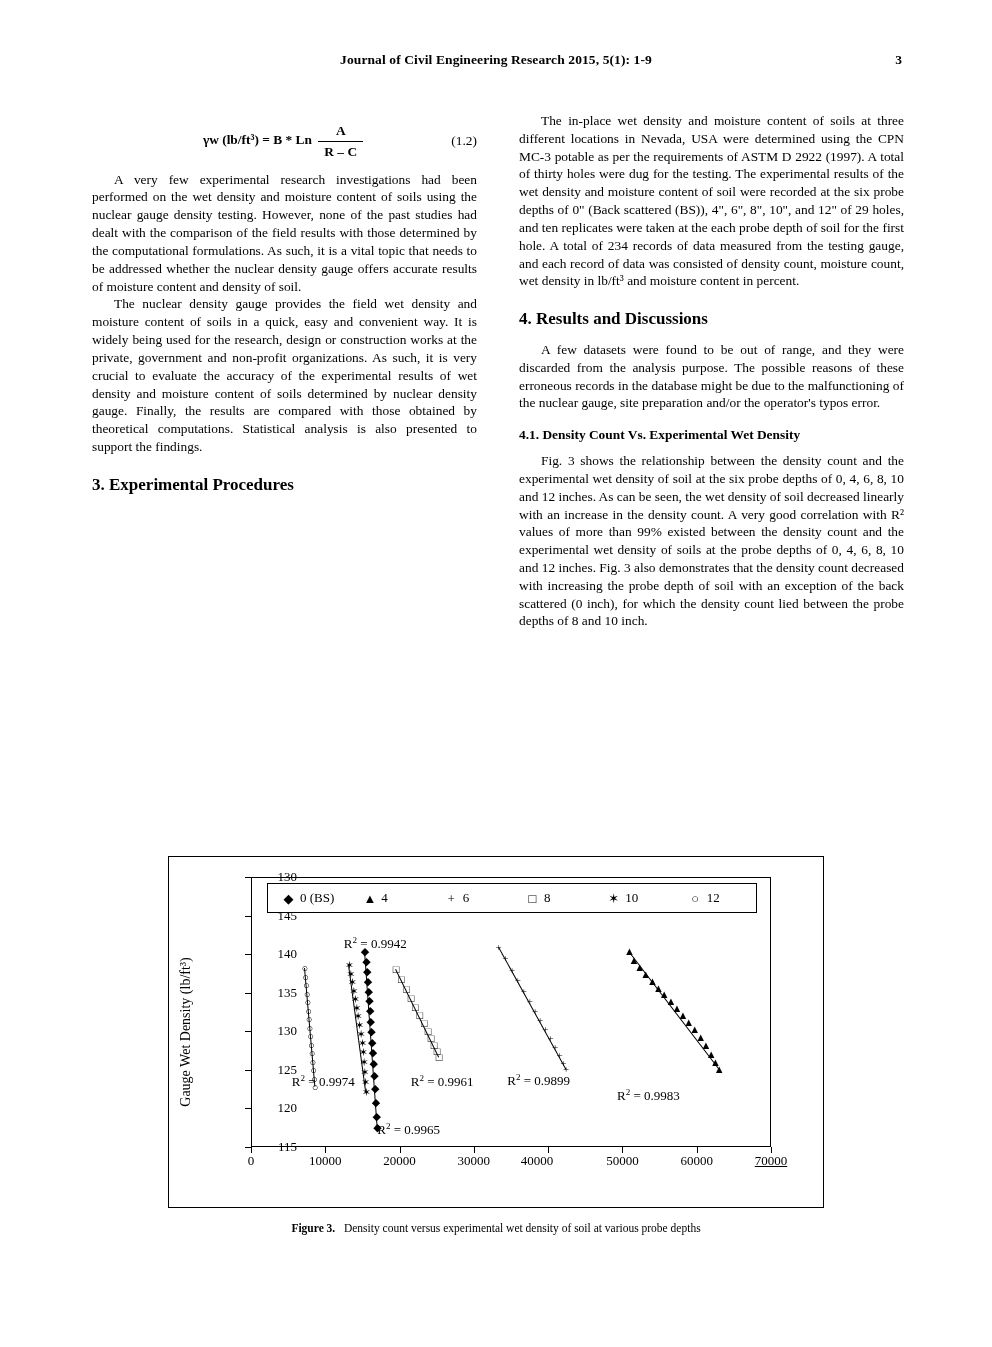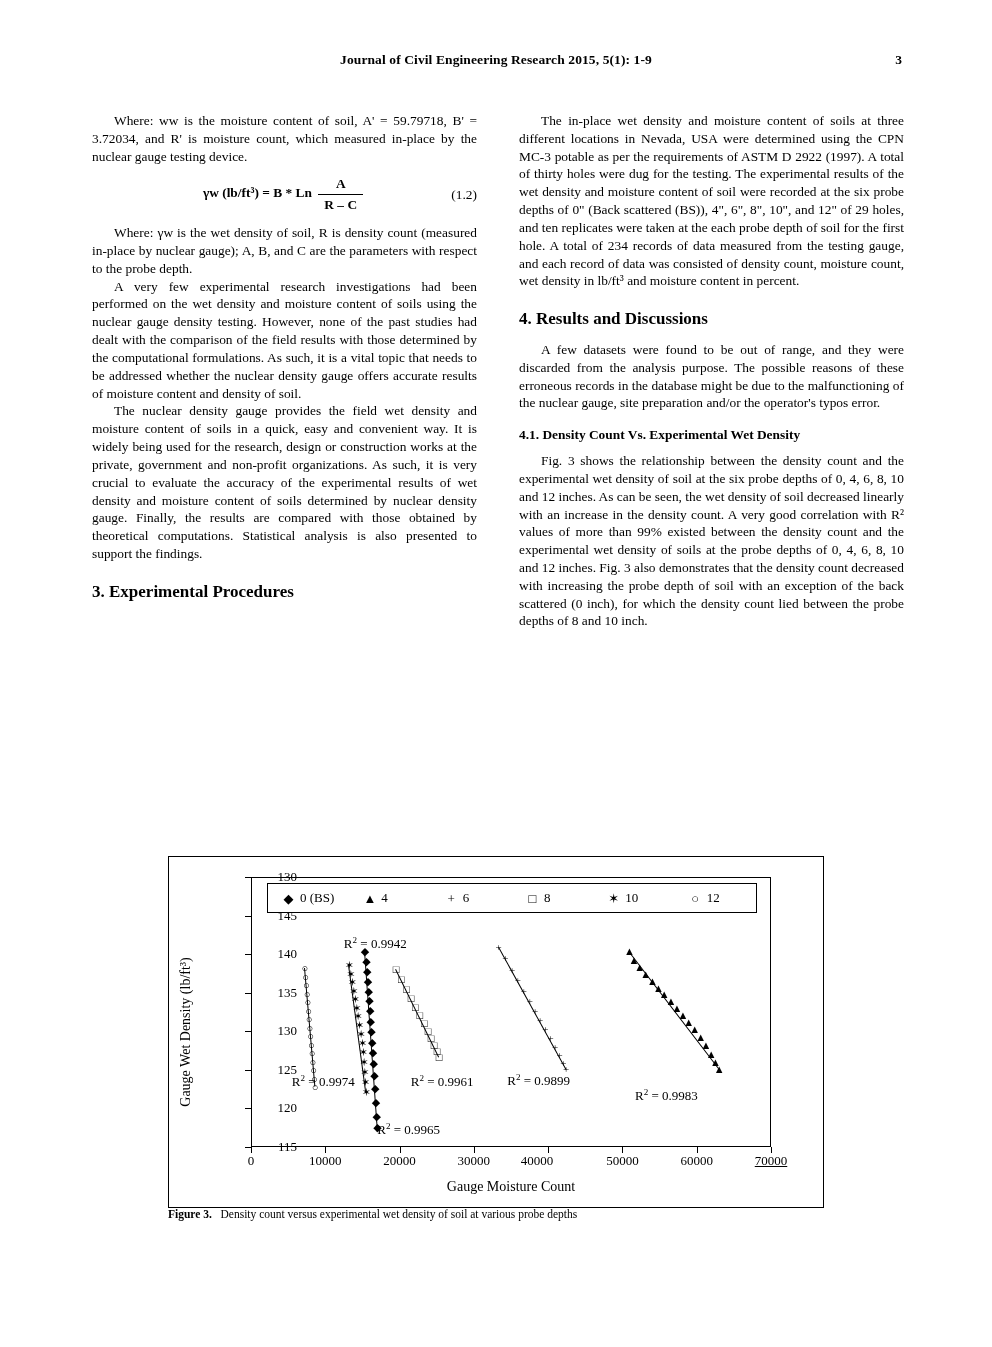--- a/index.html
+++ b/index.html
@@ -180,53 +180,52 @@
     transform: translate(-50%, -50%);
     color: #000;
   }
   .trend {
     position: absolute;
     background: #000;
     transform-origin: 0 0;
     height: 1px;
   }
   .caption {
-    text-align: left;
+    margin-top: 14px;
+    text-align: center;
     font-size: 11.5px;
   }
   .caption .cb { font-weight: bold; }
 </style>
 </head>
 <body>
 
 <div class="page">
 
   <div class="header">
     <div class="header-title">Journal of Civil Engineering Research 2015, 5(1): 1-9</div>
     <div class="header-pageno">3</div>
   </div>
 
   <div class="cols">
 
     <div class="col left">
 
 
-      <p>Where: wᴡ is the moisture content of soil, A' = 59.79718, B' = 3.72034, and R' is moisture count, which measured in-place by the nuclear gauge testing device.</p>
 
       <div class="eq">
         <span class="bold">γᴡ (lb/ft³)</span>
         <span class="bold">= B * Ln</span>
         <span class="frac bold">
           <span class="nume">A</span>
           <span class="deno">R – C</span>
         </span>
         <span class="num">(1.2)</span>
       </div>
 
-      <p>Where: γᴡ is the wet density of soil, R is density count (measured in-place by nuclear gauge); A, B, and C are the parameters with respect to the probe depth.</p>
       <p>A very few experimental research investigations had been performed on the wet density and moisture content of soils using the nuclear gauge density testing. However, none of the past studies had dealt with the comparison of the field results with those determined by the computational formulations. As such, it is a vital topic that needs to be addressed whether the nuclear density gauge offers accurate results of moisture content and density of soil.</p>
 
 
       <p>The nuclear density gauge provides the field wet density and moisture content of soils in a quick, easy and convenient way. It is widely being used for the research, design or construction works at the private, government and non-profit organizations. As such, it is very crucial to evaluate the accuracy of the experimental results of wet density and moisture content of soils determined by nuclear density gauge. Finally, the results are compared with those obtained by theoretical computations. Statistical analysis is also presented to support the findings.</p>
 
       <h2 class="sec">3. Experimental Procedures</h2>
     </div>
 
     <div class="col right">
       <p>The in-place wet density and moisture content of soils at three different locations in Nevada, USA were determined using the CPN MC-3 potable as per the requirements of ASTM D 2922 (1997). A total of thirty holes were dug for the testing. The experimental results of the wet density and moisture content of soil were recorded at the six probe depths of 0" (Back scattered (BS)), 4", 6", 8", 10", and 12" of 29 holes, and ten replicates were taken at the each probe depth of soil for the first hole. A total of 234 records of data measured from the testing gauge, and each record of data was consisted of density count, moisture count, wet density in lb/ft³ and moisture content in percent.</p>
@@ -363,21 +362,20 @@
           <div class="legend-item">
             <span class="lg-mk">✶</span>
             <span>10</span>
           </div>
           <div class="legend-item">
             <span class="lg-mk">○</span>
             <span>12</span>
           </div>
         </div>
       <div class="y-label">Gauge Wet Density (lb/ft³)</div>
-      <div class="x-label">Gauge Moisture Count</div>
     <div class="ytick" style="top: 290px;">115</div>
         <div class="ytick-mark" style="top: 290px;"></div>
         <div class="ytick" style="top: 251.429px;">120</div>
         <div class="ytick-mark" style="top: 251.429px;"></div>
         <div class="ytick" style="top: 212.857px;">125</div>
         <div class="ytick-mark" style="top: 212.857px;"></div>
         <div class="ytick" style="top: 174.286px;">130</div>
         <div class="ytick-mark" style="top: 174.286px;"></div>
         <div class="ytick" style="top: 135.714px;">135</div>
         <div class="ytick-mark" style="top: 135.714px;"></div>
@@ -401,21 +399,21 @@
         <div class="xtick-mark" style="left: 453.429px;"></div>
         <div class="xtick" style="left: 527.714px;">60000</div>
         <div class="xtick-mark" style="left: 527.714px;"></div>
         <div class="xtick" style="left: 602px; text-decoration: underline;">70000</div>
         <div class="xtick-mark" style="left: 602px;"></div>
         <div class="ann" style="left: 174.857px; top: 77.5714px;">R<sup>2</sup> = 0.9942</div>
         <div class="ann" style="left: 122.857px; top: 216.429px;">R<sup>2</sup> = 0.9974</div>
         <div class="ann" style="left: 208.286px; top: 264.257px;">R<sup>2</sup> = 0.9965</div>
         <div class="ann" style="left: 241.714px; top: 215.657px;">R<sup>2</sup> = 0.9961</div>
         <div class="ann" style="left: 338.286px; top: 214.886px;">R<sup>2</sup> = 0.9899</div>
-        <div class="ann" style="left: 466px; top: 229.543px;">R<sup>2</sup> = 0.9983</div>
+        <div class="ann" style="left: 448px; top: 229.543px;">R<sup>2</sup> = 0.9983</div>
       </div>
     <div class="caption">
       <span class="cb">Figure 3.</span>
       &nbsp;&nbsp;<span>Density count versus experimental wet density of soil at various probe depths</span>
     </div>
   </div>
 
 </div>
 
 </body></html>

